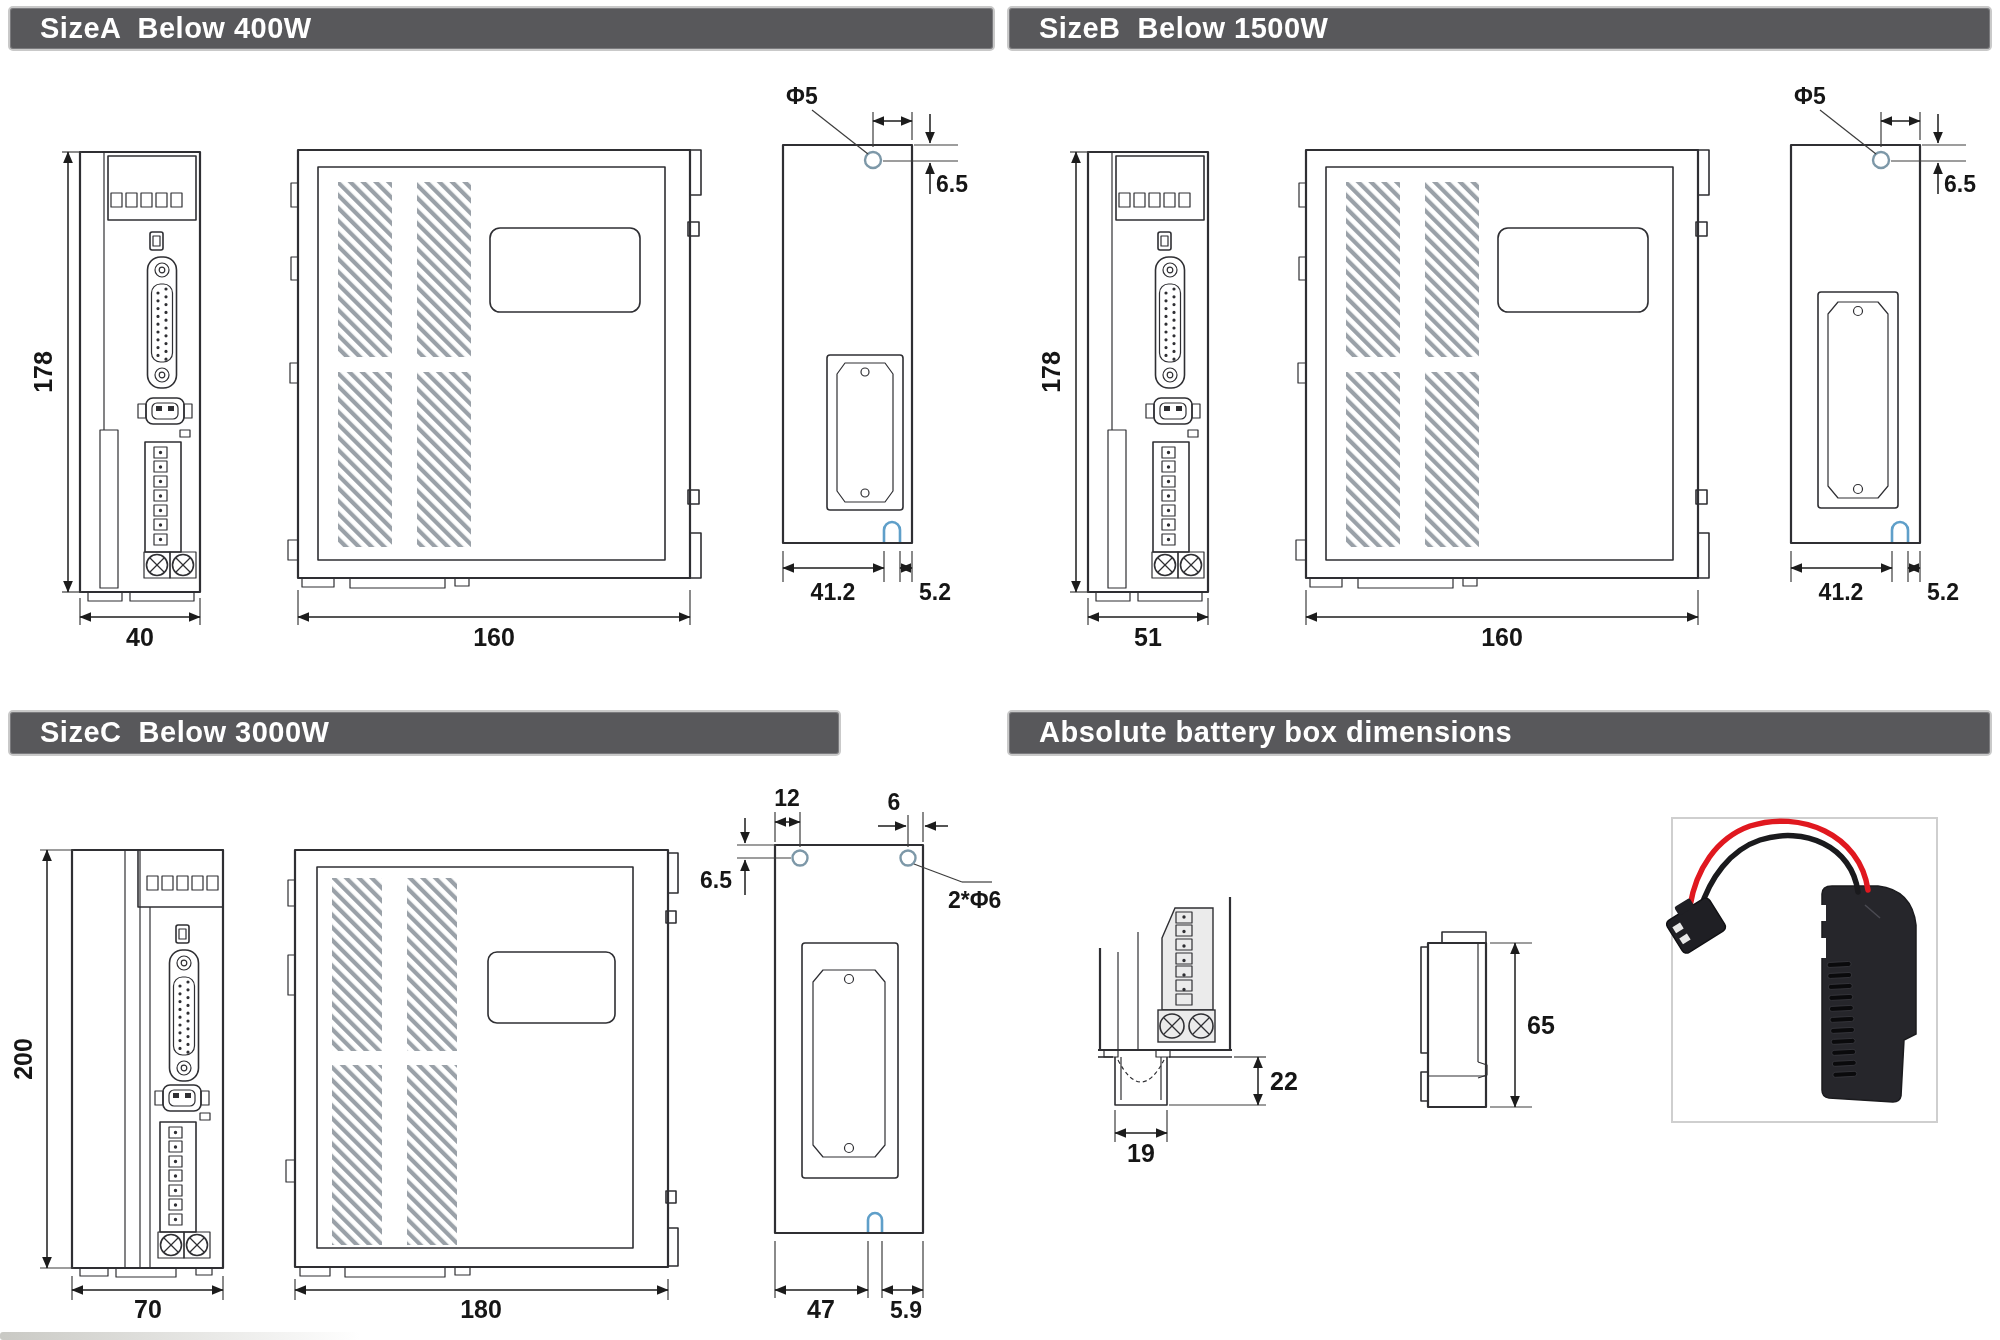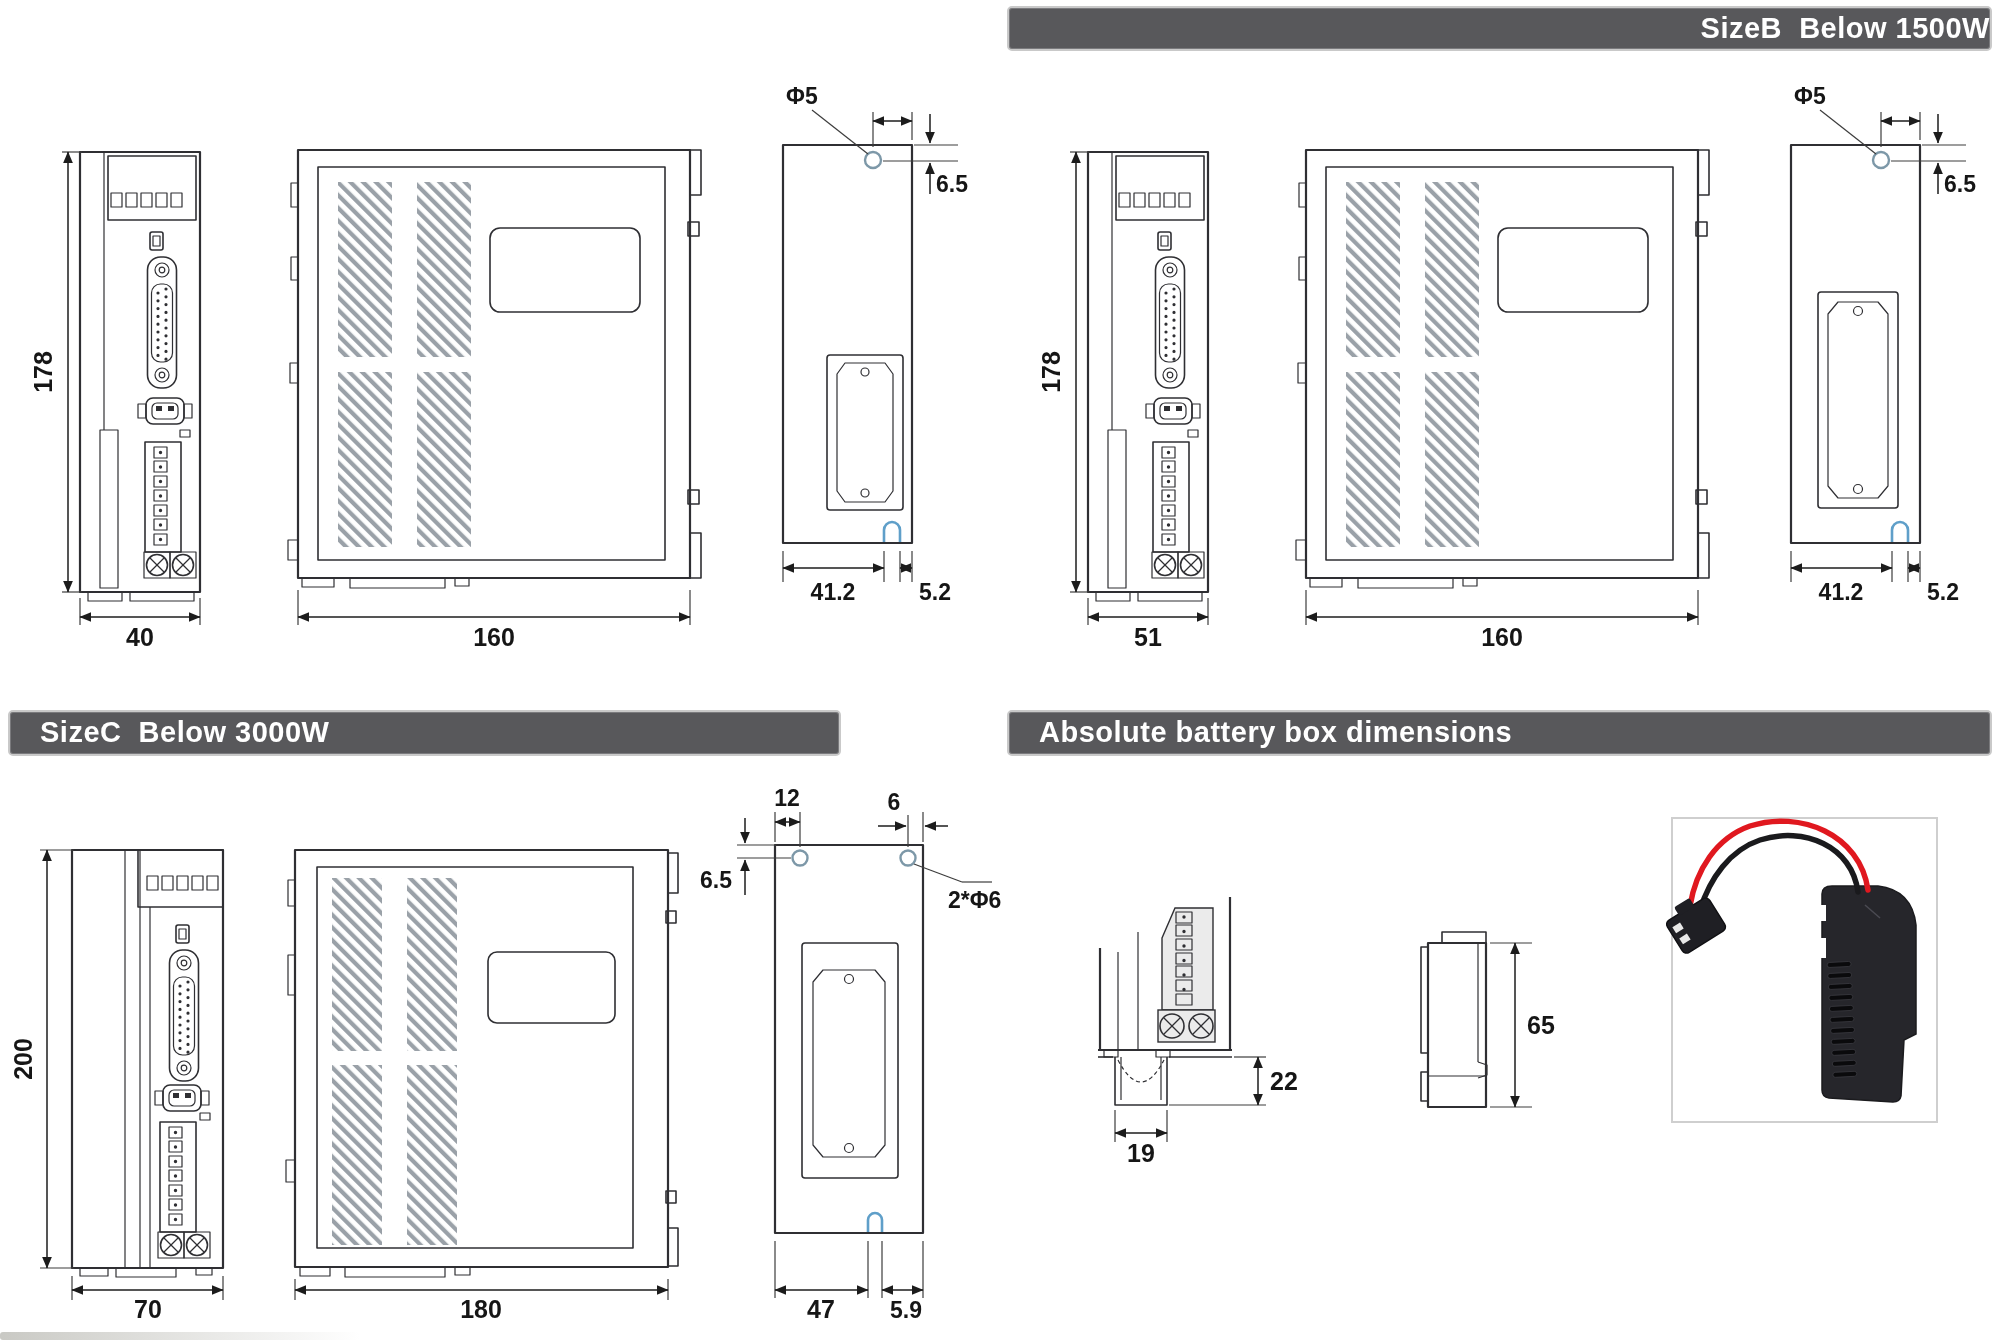--- a/index.html
+++ b/index.html
@@ -3,21 +3,21 @@
 <meta charset="utf-8">
 <style>
   html,body{margin:0;padding:0;background:#fff;}
   .canvas{position:relative;width:2000px;height:1340px;background:#ffffff;overflow:hidden;
           font-family:"Liberation Sans",sans-serif;}
   .hdr{position:absolute;box-sizing:border-box;background:#58585b;border:2px solid #c9c9c9;
        border-radius:5px;color:#ffffff;font-weight:bold;font-size:29px;line-height:40px;
        padding-left:30px;white-space:pre;letter-spacing:.5px;
        box-shadow:inset 0 0 0 1px #7a7a7d;}
   .hdrA{left:8px;top:6px;width:987px;height:45px;}
-  .hdrB{left:1007px;top:6px;width:985px;height:45px;text-align:right;}
+  .hdrB{left:1007px;top:6px;width:985px;height:45px;}
   .hdrC{left:8px;top:710px;width:833px;height:46px;}
   .hdrD{left:1007px;top:710px;width:985px;height:46px;}
   .nextbar{position:absolute;left:0;top:1332px;width:360px;height:8px;
            background:linear-gradient(to right,#c9c9c4,rgba(201,201,196,0));border-radius:3px;}
   svg.draw{position:absolute;left:0;top:0;}
   svg .o  {fill:none;stroke:#2f2f33;stroke-width:2.2;stroke-linejoin:round;}
   svg .m  {fill:none;stroke:#2f2f33;stroke-width:1.6;stroke-linejoin:round;}
   svg .t  {fill:none;stroke:#2f2f33;stroke-width:1.2;stroke-linejoin:round;}
   svg .dot{fill:#2f2f33;stroke:none;}
   svg .pins {stroke:#2f2f33;stroke-width:3.2;stroke-linecap:round;stroke-dasharray:0 7.8;fill:none;}
@@ -36,20 +36,21 @@
   svg .wireR{fill:none;stroke:#e0181f;stroke-width:5.5;stroke-linecap:round;}
   svg .wireK{fill:none;stroke:#1a1a1d;stroke-width:5.5;stroke-linecap:round;}
   svg .conn{fill:#1f1f24;stroke:#101013;stroke-width:1.5;}
   svg .slot{fill:#e8e8e8;stroke:none;}
 </style>
 </head>
 <body>
 
 <div class="canvas">
 
+  <div class="hdr hdrA"><span>SizeA  Below 400W</span></div>
   <div class="hdr hdrB"><span>SizeB  Below 1500W</span></div>
   <div class="hdr hdrC"><span>SizeC  Below 3000W</span></div>
   <div class="hdr hdrD"><span>Absolute battery box dimensions</span></div>
 
   <svg class="draw" width="2000" height="1340" viewBox="0 0 2000 1340">
     <defs>
       <pattern id="hatch" width="9" height="9" patternUnits="userSpaceOnUse" patternTransform="rotate(-45)">
         <rect width="9" height="9" fill="#ffffff"></rect>
         <rect width="4.2" height="9" fill="#9aa1a8"></rect>
       </pattern>

